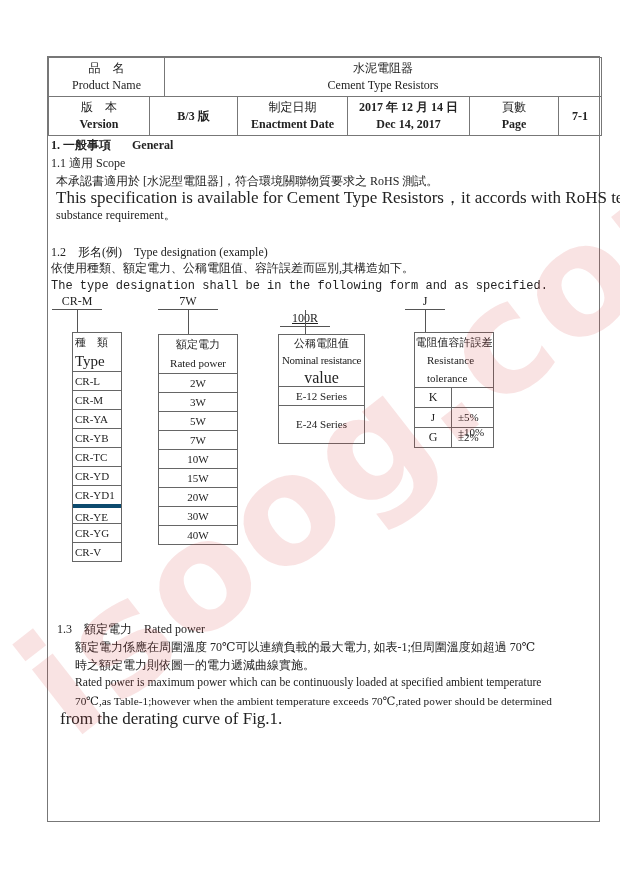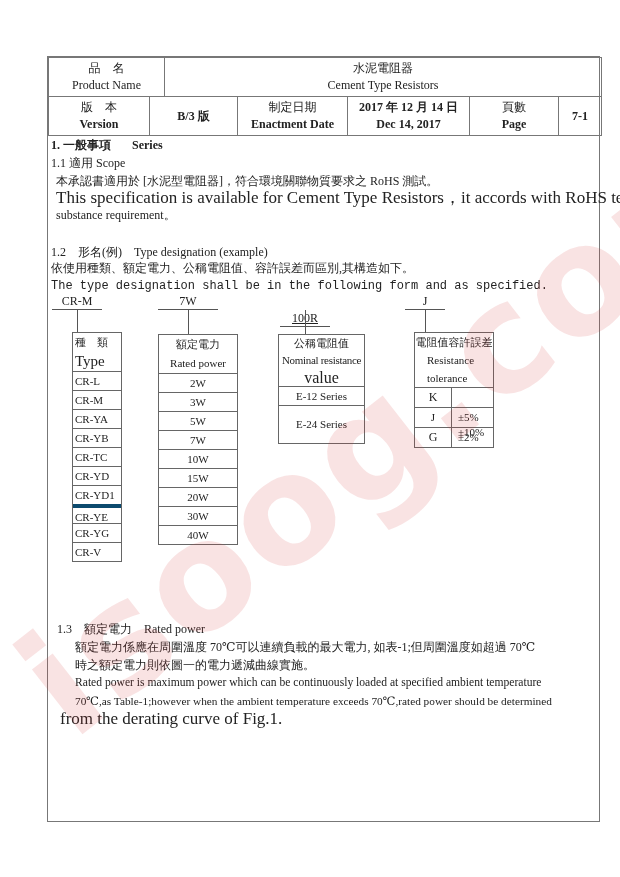--- a/index.html
+++ b/index.html
@@ -74,21 +74,21 @@
         <div>頁數</div>
         <div class="bold">Page</div>
       </td>
       <td class="bold">7-1</td>
     </tr>
   </tbody>
     </table>
 
   <div class="t b" style="left:3px; top:80px;">
     <span>1. 一般事項</span>
-    <span style="margin-left:18px">Series</span>
+    <span style="margin-left:18px">General</span>
   </div>
   <div class="t" style="left:3px; top:98px;">1.1 適用  Scope</div>
   <div class="t" style="left:8px; top:116px;">本承認書適用於 [水泥型電阻器]，符合環境關聯物質要求之 RoHS 測試。</div>
   <div class="t" style="left:8px; top:133px; font-size:17px;">This specification is available for Cement Type Resistors，it accords with RoHS test of Environment related</div>
   <div class="t" style="left:8px; top:150px;">substance requirement。</div>
 
   <div class="t" style="left:3px; top:187px;">1.2　形名(例)　Type designation (example)</div>
   <div class="t" style="left:3px; top:203px;">依使用種類、額定電力、公稱電阻值、容許誤差而區別,其構造如下。</div>
   <div class="t" style="left:3px; top:221px;font-family:Liberation Mono, monospace;">The type designation shall be in the following form and as specified.</div>
 

